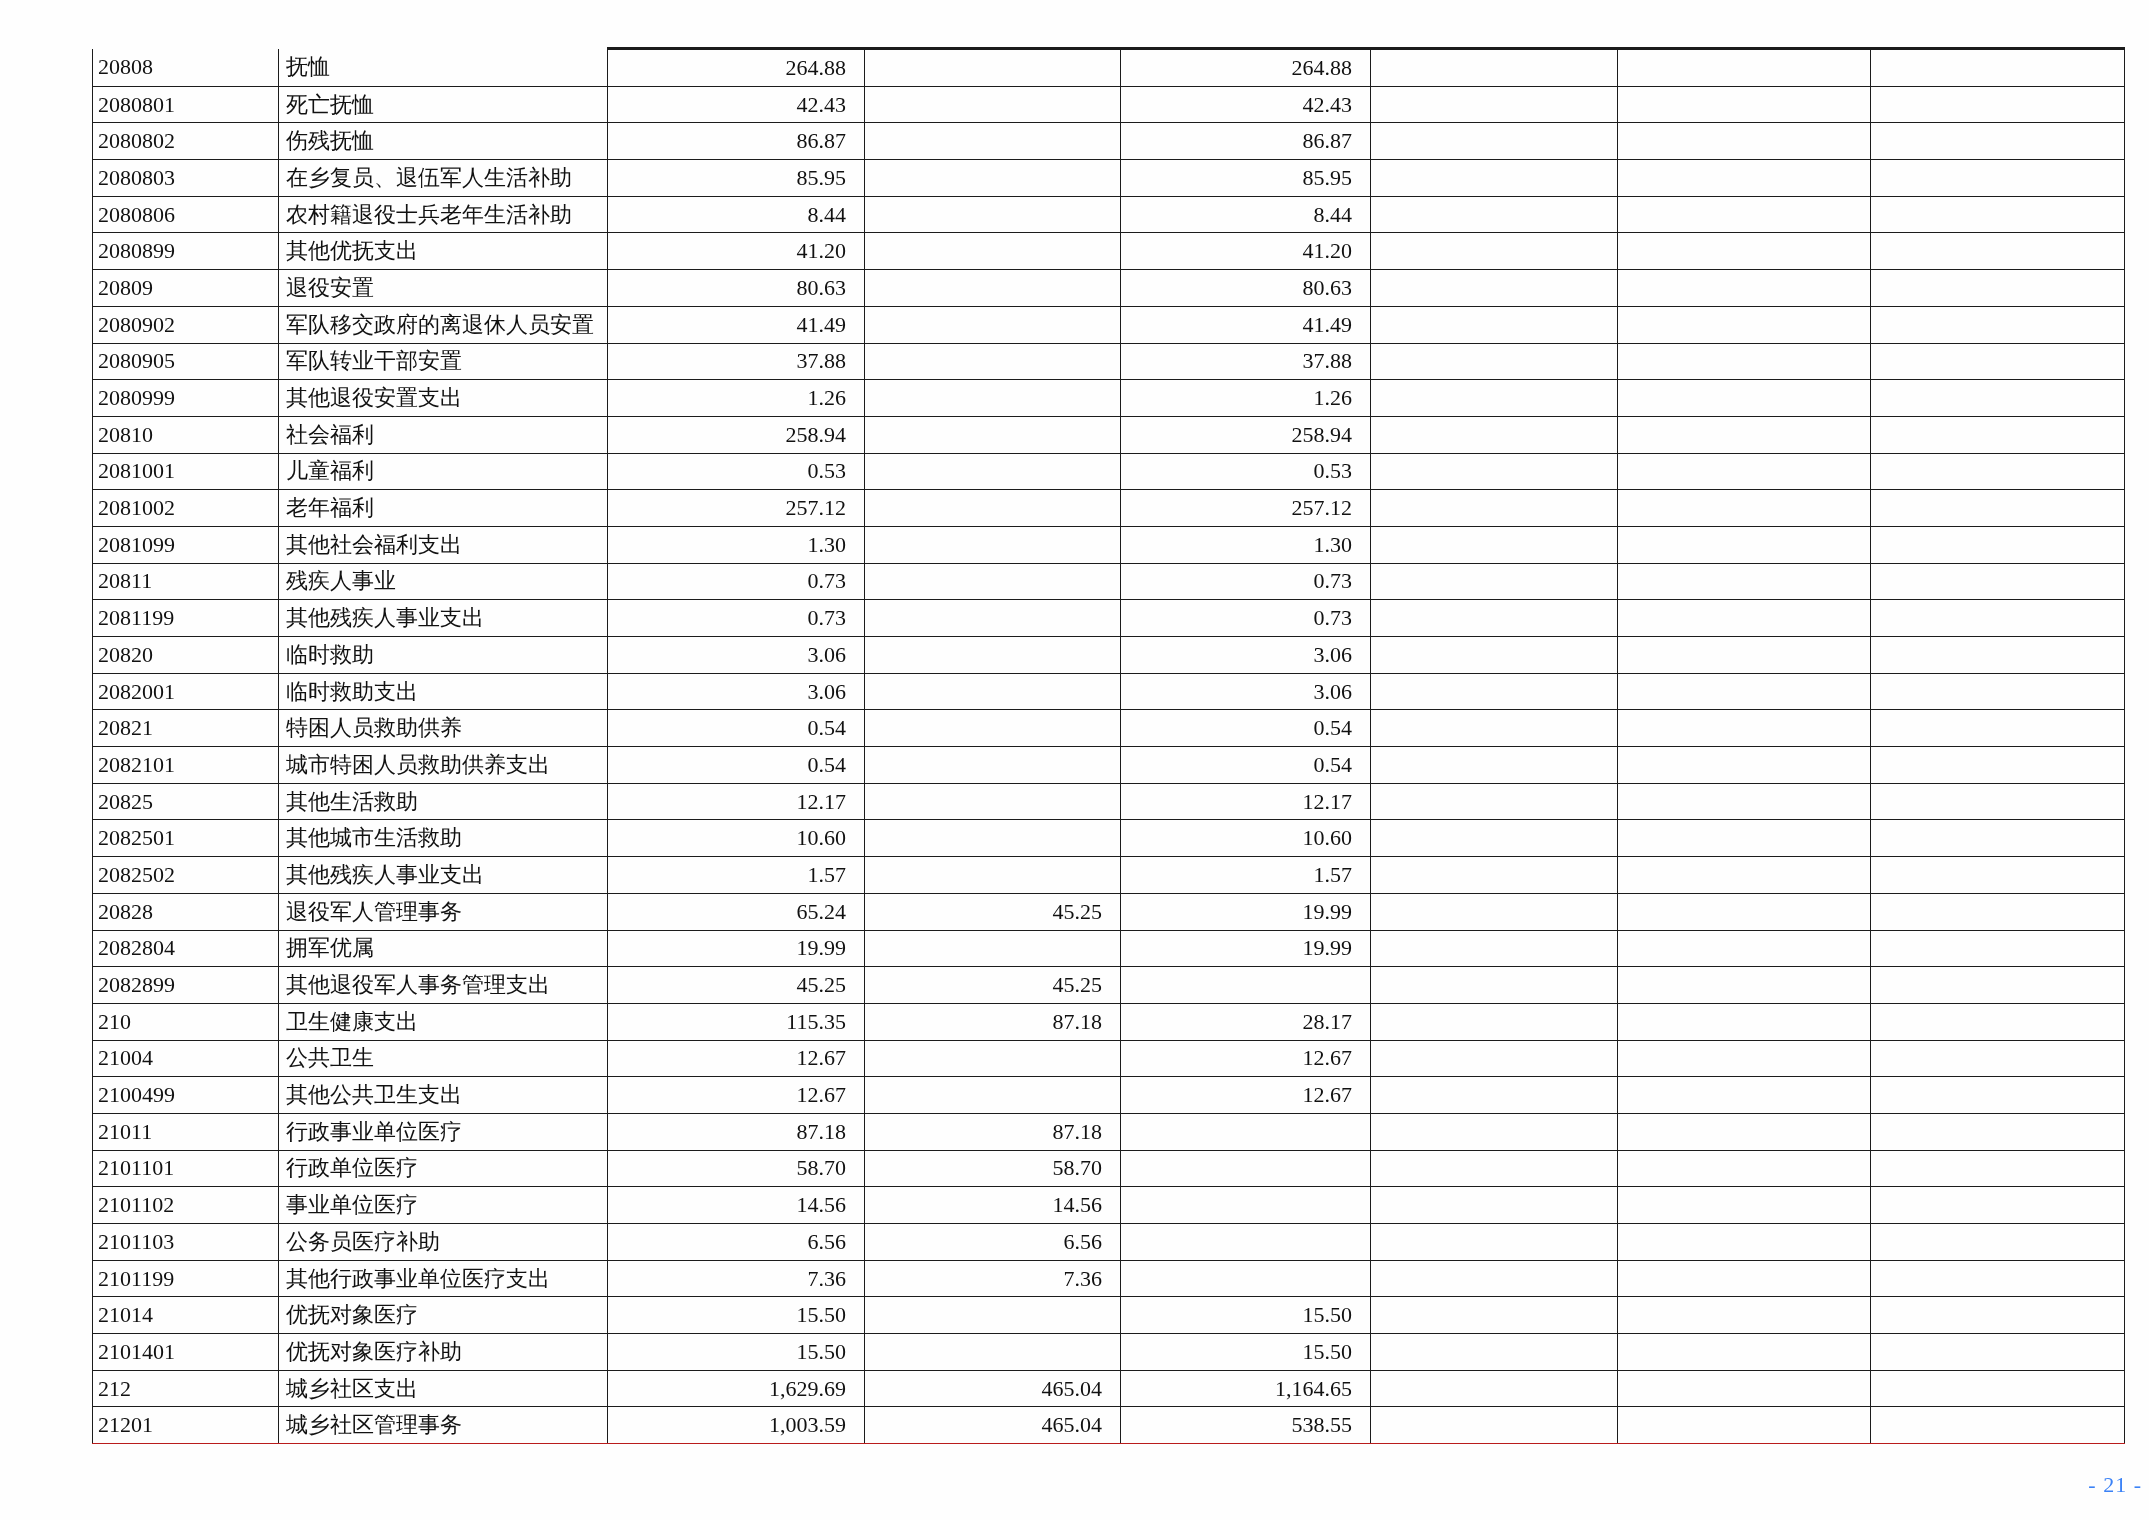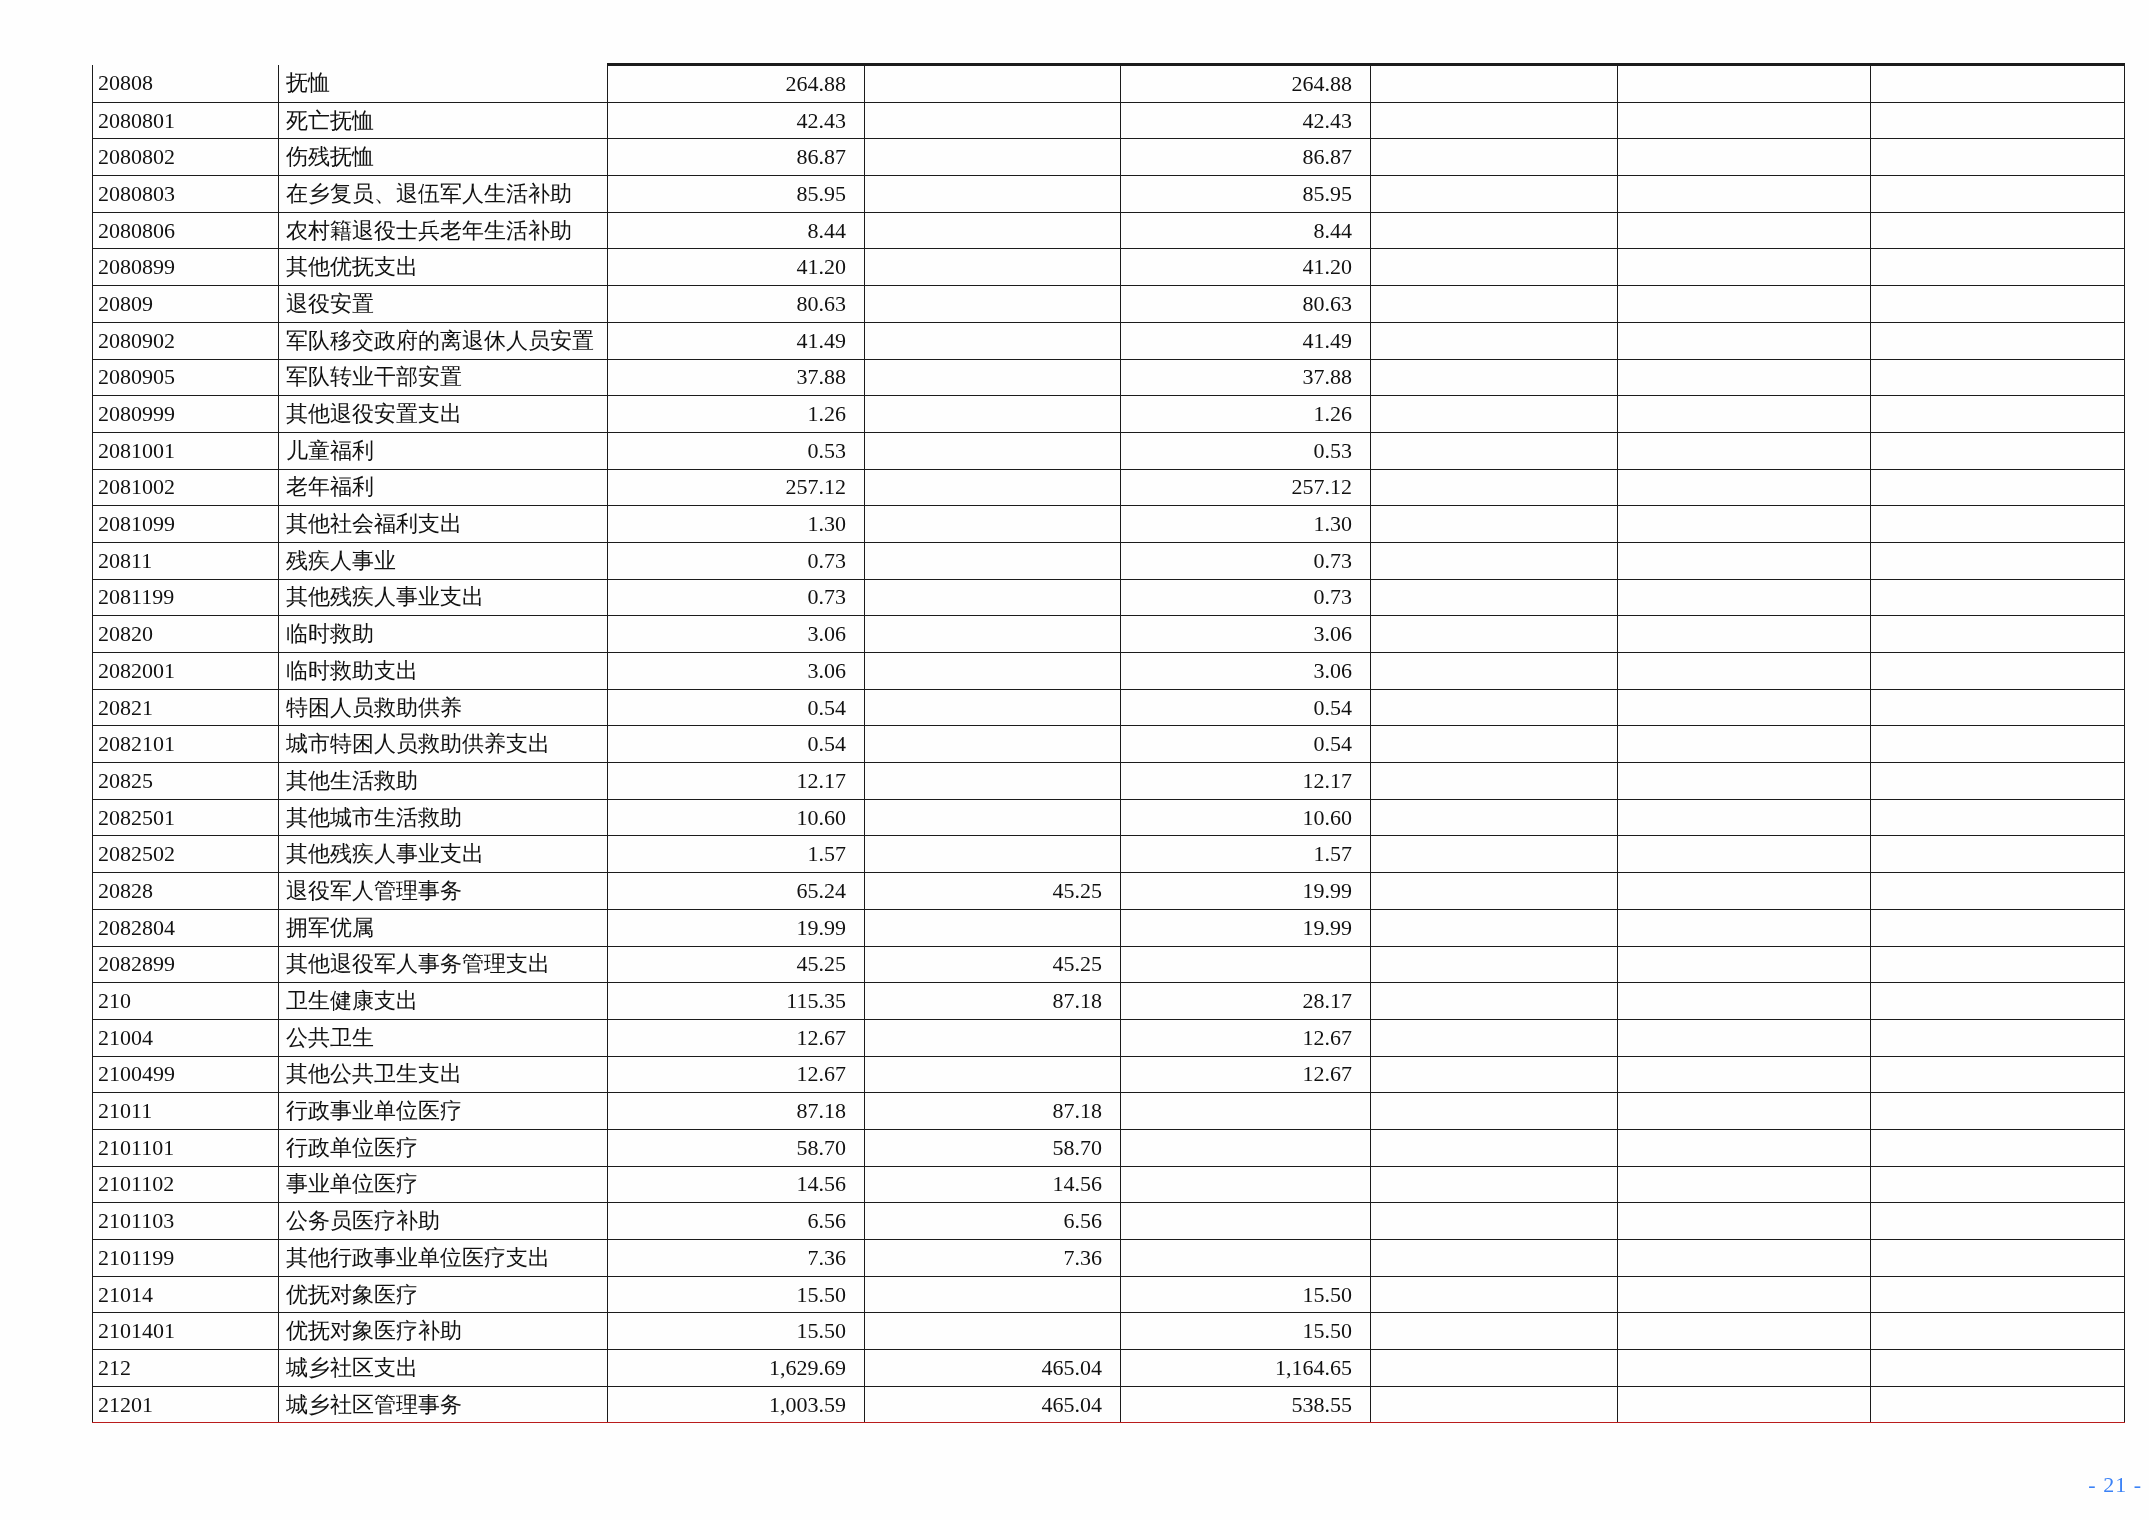--- a/index.html
+++ b/index.html
@@ -4,21 +4,21 @@
 <style>
   html,body{margin:0;padding:0;}
   body{
     width:2149px;height:1520px;overflow:hidden;background:#ffffff;
     font-family:"Liberation Serif","DejaVu Serif",serif;color:#111;
   }
   .page{position:relative;width:2149px;height:1520px;background:#fefefe;}
   table.budget{
     position:absolute;left:92px;top:47px;
     border-collapse:collapse;table-layout:fixed;
-    font-size:22px;line-height:1;margin-top:16px;
+    font-size:22px;line-height:1;
   }
   table.budget td{
     border:1px solid #1c1c1c;
     padding:0;height:35.7px;
     vertical-align:middle;
     white-space:nowrap;overflow:hidden;
   }
   table.budget td.code{text-align:left;padding-left:5px;}
   table.budget td.name{text-align:left;padding-left:7px;}
   table.budget td.num{text-align:right;padding-right:18px;}
@@ -142,20 +142,30 @@
         <tr>
           <td class="code">2080999</td>
           <td class="name">其他退役安置支出</td>
           <td class="num">1.26</td>
           <td class="num"></td>
           <td class="num">1.26</td>
           <td class="empty"></td>
           <td class="empty"></td>
           <td class="empty"></td>
         </tr>
+        <tr class="bold">
+          <td class="code">20810</td>
+          <td class="name">社会福利</td>
+          <td class="num">258.94</td>
+          <td class="num"></td>
+          <td class="num">258.94</td>
+          <td class="empty"></td>
+          <td class="empty"></td>
+          <td class="empty"></td>
+        </tr>
         <tr>
           <td class="code">2081001</td>
           <td class="name">儿童福利</td>
           <td class="num">0.53</td>
           <td class="num"></td>
           <td class="num">0.53</td>
           <td class="empty"></td>
           <td class="empty"></td>
           <td class="empty"></td>
         </tr>

